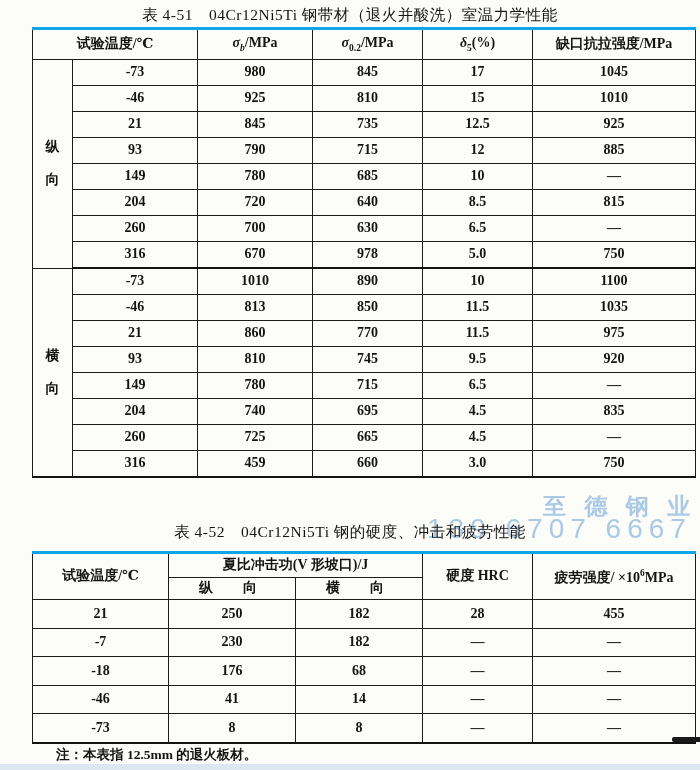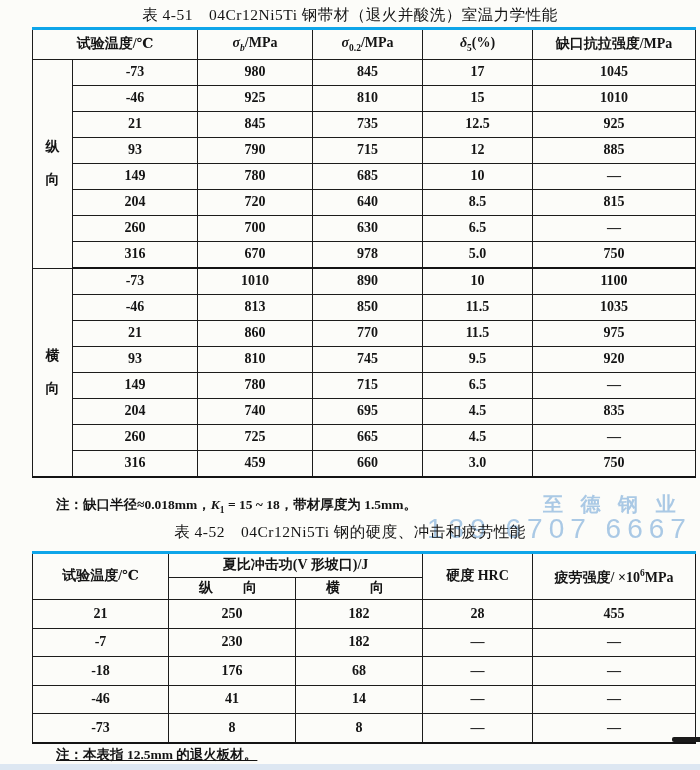--- a/index.html
+++ b/index.html
@@ -36,26 +36,26 @@
   .dir{font-size:15px;}
   .dir .stack{display:flex;flex-direction:column;align-items:center;gap:19px;}
   .sym{font-style:italic;}
   sub{font-size:9.5px;}
   sup{font-size:9.5px;}
   .wide{letter-spacing:8px;font-family:Liberation Mono, monospace;}
   .note{
     position:absolute;left:56px;font-size:13.5px;font-weight:bold;z-index:3;
   }
   .note1{top:496px;}
-  .note2{top:746px;text-decoration:underline;}
+  .note2{top:746px;}
   .wm{
     position:absolute;z-index:1;font-family:"Liberation Sans","DejaVu Sans",sans-serif;
     font-weight:bold;
   }
-  .wm1{left:543px;top:491px;font-size:20px;letter-spacing:6px;}
+  .wm1{left:543px;top:491px;font-size:23px;letter-spacing:6px;}
   .wm2{left:427px;top:513px;font-size:28px;letter-spacing:6px;font-weight:normal;}
   .bottom-strip{
     position:absolute;left:0;bottom:0;width:700px;height:6px;
     background:#dde7f2;z-index:2;
   }
   .edge-mark{
     position:absolute;right:0;top:737px;width:28px;height:5px;
     background:#1a1a1a;border-radius:2px 0 0 2px;z-index:4;
   }
 </style>
@@ -208,21 +208,20 @@
       <tr>
         <td>316</td>
         <td>459</td>
         <td>660</td>
         <td>3.0</td>
         <td>750</td>
       </tr>
     </tbody>
   </table>
 
-  <div class="note note1"><span>注：缺口半径≈0.018mm，</span><span class="sym">K</span><sub>1</sub><span> = 15 ~ 18，带材厚度为 1.5mm。</span></div>
 
   <div class="title t2-title">表 4-52　04Cr12Ni5Ti 钢的硬度、冲击和疲劳性能</div>
 
   <table class="tbl tbl2">
     <colgroup>
       <col style="width:136px">
         <col style="width:127px">
         <col style="width:127px">
       <col style="width:110px">
         <col style="width:163px">

